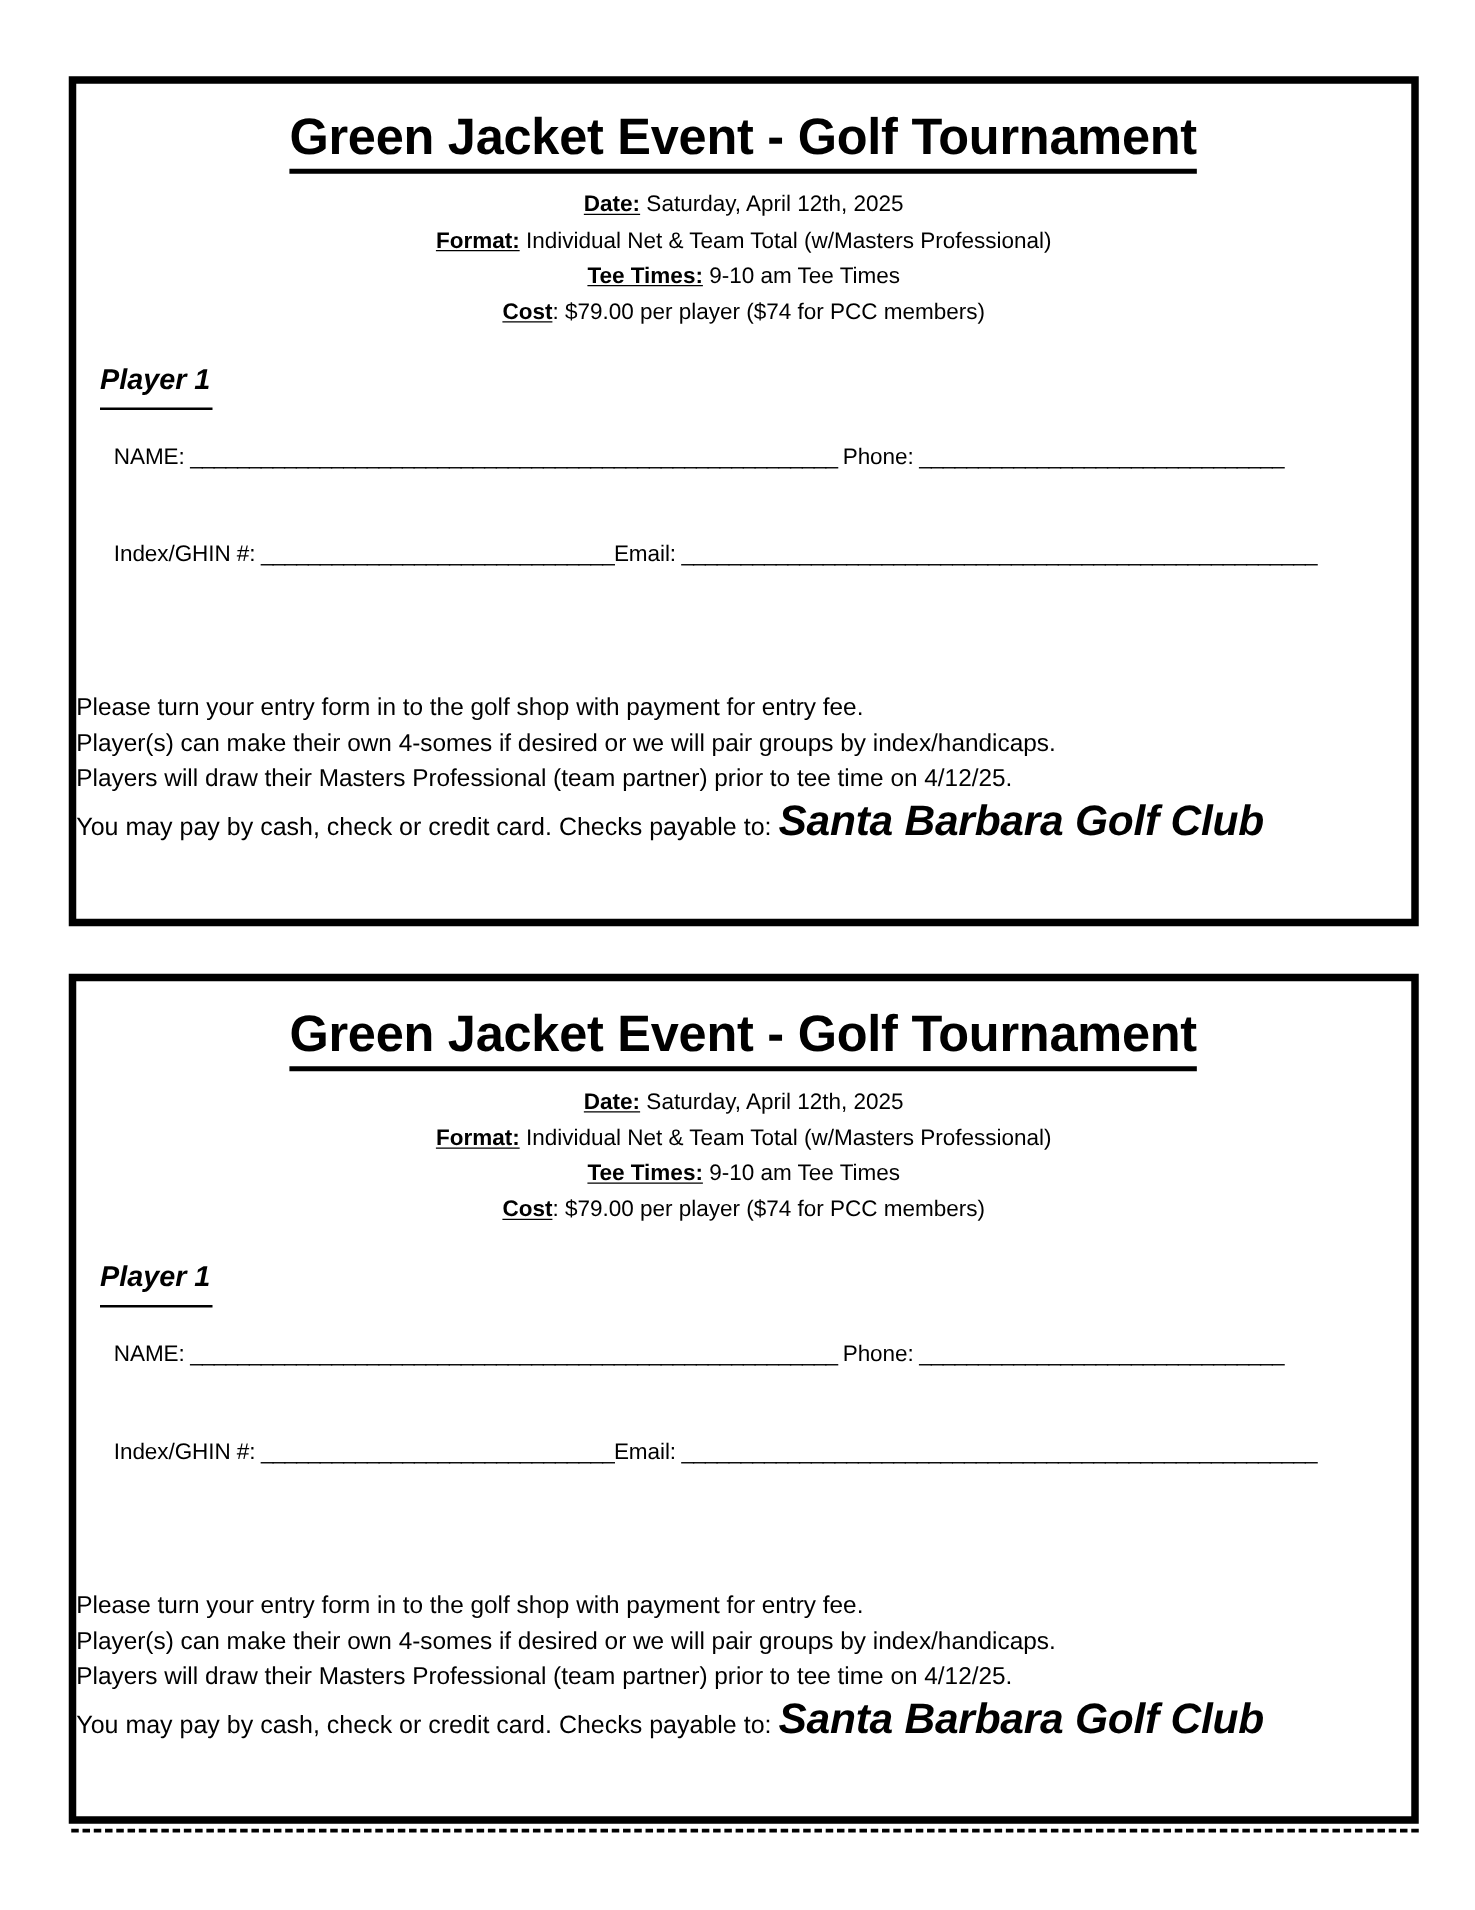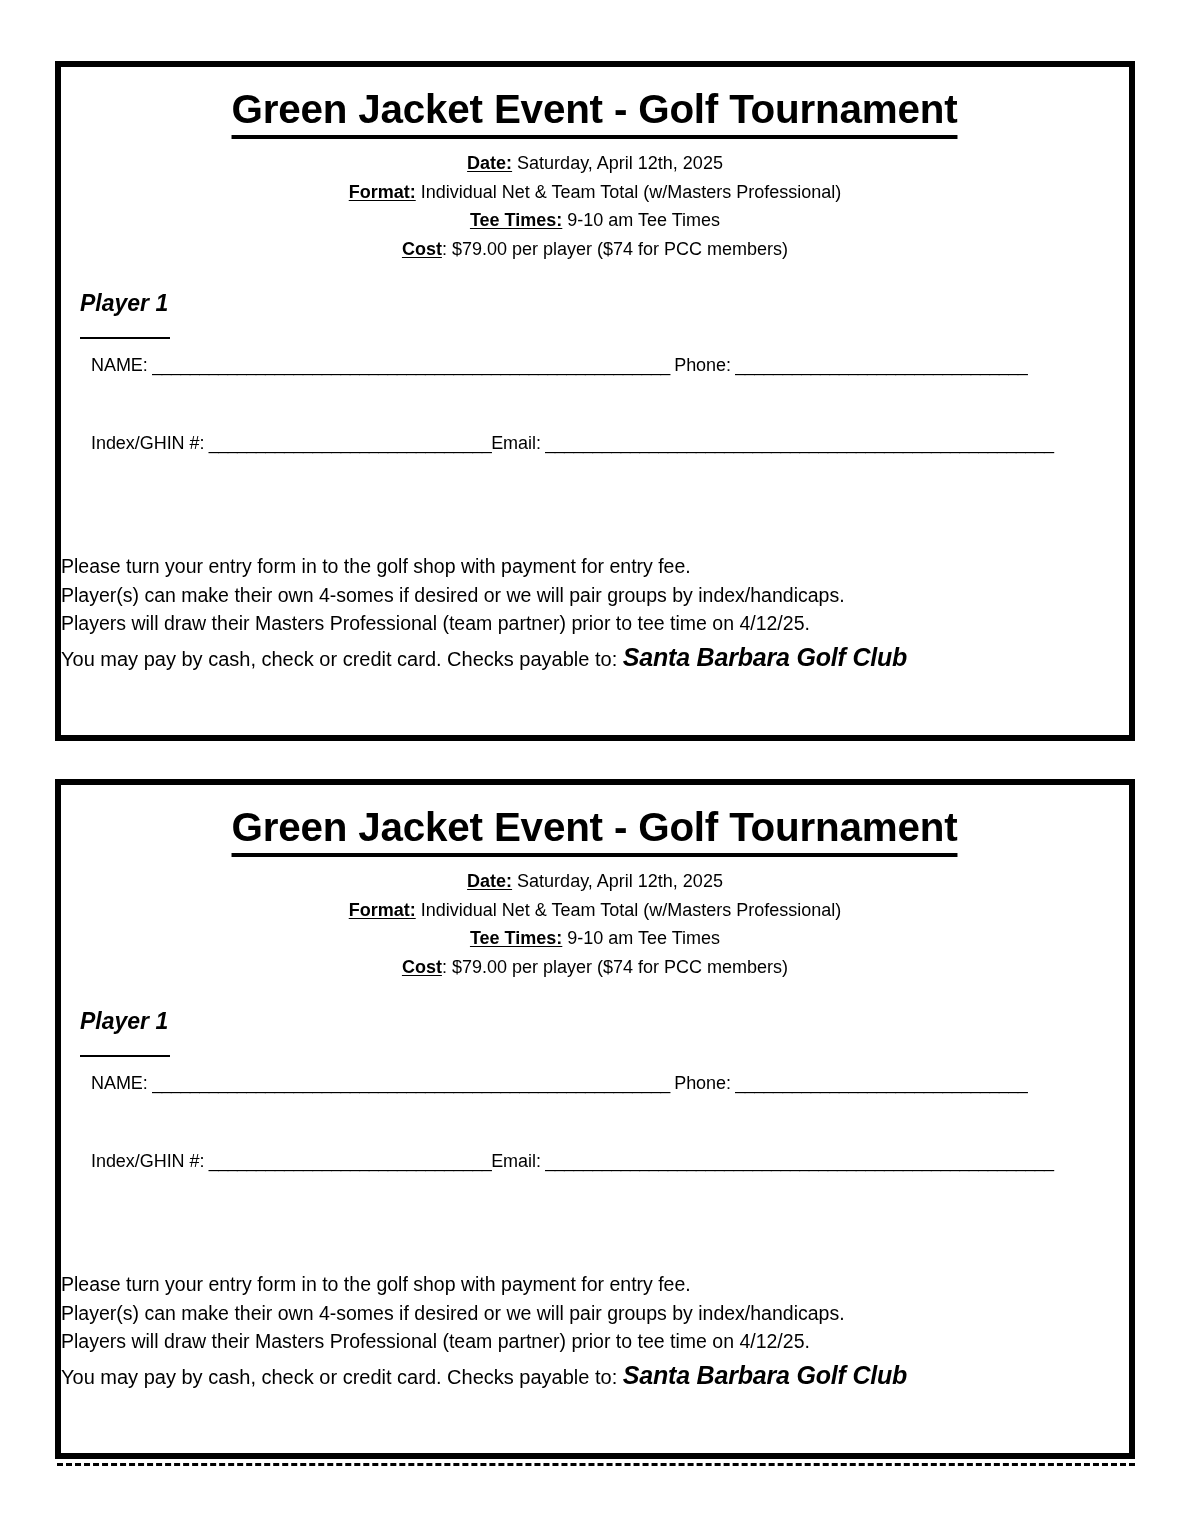--- a/index.html
+++ b/index.html
@@ -84,21 +84,21 @@
     left: 19px;
     font-weight: bold;
     font-style: italic;
     font-size: 23px;
     line-height: 28px;
     white-space: nowrap;
   }
   .player-heading .ul {
     display: inline-block;
     border-bottom: 2.5px solid #000000;
-    padding-bottom: 20px;
+    padding-bottom: 9px;
     padding-right: 2px;
   }
 
   
   .field-line {
     position: absolute;
     left: 30px;
     right: 14px;
     font-size: 18px;
     line-height: 26px;
@@ -121,21 +121,21 @@
   }
   .footer .row { display: block; }
   .footer .pay-row {
     display: block;
     padding-top: 5px;
     font-size: 20px;
   }
   .footer .club {
     font-weight: bold;
     font-style: italic;
-    font-size: 25px;
+    font-size: 34px;
     letter-spacing: -0.2px;
   }
 
   
   .cut-line {
     position: absolute;
     left: 57px;
     width: 1078px;
     top: 1463px;
     height: 0;

